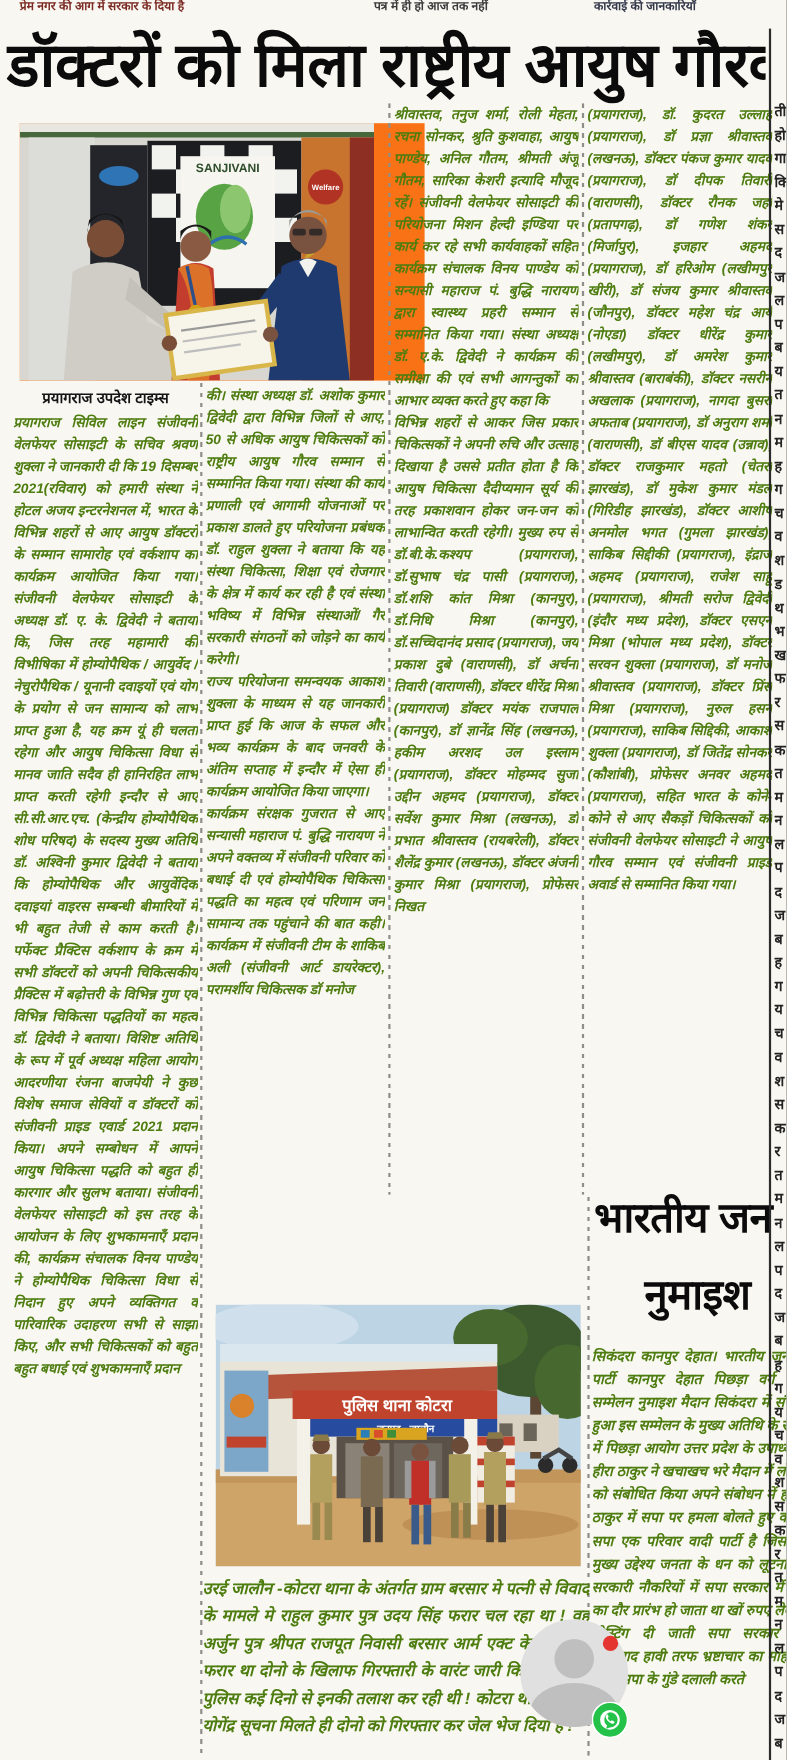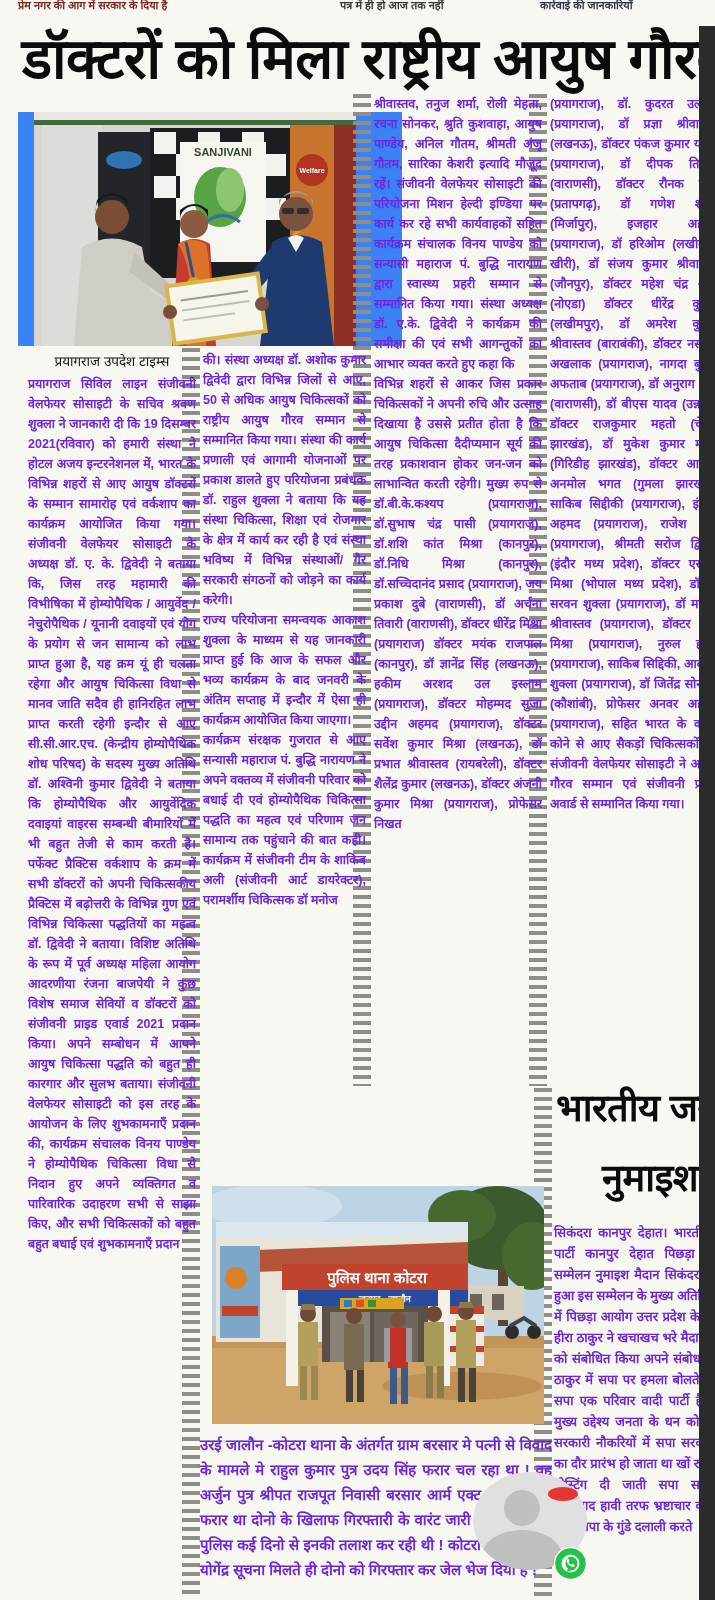--- a/index.html
+++ b/index.html
@@ -1,41 +1,41 @@
 <!DOCTYPE html>
 <html><head>
 <meta charset="utf-8">
 <style>
   html,body{margin:0;padding:0;background:#8a8782;}
   #page{position:relative;width:715px;height:1600px;background:#f9f7f1;overflow:hidden;
         font-family:"Liberation Sans",sans-serif;color:#141414;}
-  .abs{position:absolute;padding-left:16px;}
+  .abs{position:absolute;}
   .colbody{font-size:12.5px;line-height:20px;font-weight:700;text-align:justify;
-           white-space:pre-line;overflow:hidden;color:#6d28d9;}
+           white-space:pre-line;overflow:hidden;color:#4d7c0f;font-style:italic;}
   .headline{font-weight:800;color:#0b0b0b;text-align:center;letter-spacing:-0.5px;}
   .vdot{width:2px;background:repeating-linear-gradient(to bottom,#8f8d88 0 4px,transparent 4px 9px);}
   .topstrip{height:14px;overflow:hidden;font-size:11px;font-weight:700;}
   .topstrip span{position:absolute;top:-3px;white-space:nowrap;}
   .edge{font-size:13px;font-weight:700;line-height:21.5px;white-space:pre-line;overflow:hidden;color:#222;}
   svg text{font-family:"Liberation Sans",sans-serif;}
 </style>
 </head>
 <body>
 
 <div id="page">
 
   <div class="abs topstrip" style="left:0;top:0;width:700px;">
     <span style="left:18px;color:#7a2a22;">प्रेम नगर की आग में सरकार के दिया है</span>
     <span style="left:340px;color:#3a3a3a;">पत्र में ही हो आज तक नहीं</span>
     <span style="left:540px;color:#33384a;">कार्रवाई की जानकारियाँ</span>
   </div>
 
   <div class="abs headline" style="left:6px;top:24px;width:690px;font-size:56px;line-height:70px;white-space:nowrap;overflow:hidden;">डॉक्टरों को मिला राष्ट्रीय आयुष गौरव सम्मान</div>
 
-  <div class="abs" style="left:18px;top:112px;width:368px;height:234px;background:#3b82f6;">
+  <div class="abs" style="left:18px;top:112px;width:368px;height:234px;background:#f97316;">
     <svg width="322" height="234" viewBox="0 0 322 234">
       <rect x="0" y="0" width="322" height="234" fill="#d8d6d1"></rect>
       <rect x="0" y="0" width="322" height="10" fill="#e8e6e0"></rect>
       <rect x="0" y="8" width="322" height="5" fill="#46683c"></rect>
       <rect x="8" y="13" width="60" height="221" fill="#dcdcd8"></rect>
       <rect x="64" y="20" width="52" height="140" fill="#23252a"></rect>
       <ellipse cx="90" cy="48" rx="18" ry="9" fill="#2f74b5"></ellipse>
       <rect x="116" y="16" width="140" height="150" fill="#1b1d20"></rect>
       <rect x="120" y="20" width="22" height="22" fill="#f2f2ef"></rect>
         <rect x="164" y="20" width="22" height="22" fill="#f2f2ef"></rect>
@@ -95,21 +95,21 @@
       <circle cx="136" cy="200" r="7" fill="#7a4e36"></circle>
       <circle cx="228" cy="192" r="7" fill="#7a5340"></circle>
     </svg>
   </div>
 
   <div class="abs vdot" style="left:182px;top:348px;height:1248px;"></div>
   <div class="abs vdot" style="left:353px;top:94px;height:992px;"></div>
   <div class="abs vdot" style="left:529px;top:94px;height:992px;"></div>
   <div class="abs vdot" style="left:534px;top:1088px;height:508px;"></div>
 
-  <div class="abs" style="left:12px;top:352px;width:168px;text-align:center;font-size:13.5px;font-weight:400;">प्रयागराज उपदेश टाइम्स</div>
+  <div class="abs" style="left:12px;top:352px;width:168px;text-align:center;font-size:13.5px;font-weight:700;">प्रयागराज उपदेश टाइम्स</div>
   <div class="abs colbody" style="left:12px;top:374px;width:168px;height:1222px;">प्रयागराज सिविल लाइन संजीवनी वेलफेयर सोसाइटी के सचिव श्रवण शुक्ला ने जानकारी दी कि 19 दिसम्बर 2021(रविवार) को हमारी संस्था ने होटल अजय इन्टरनेशनल में, भारत के विभिन्न शहरों से आए आयुष डॉक्टरों के सम्मान सामारोह एवं वर्कशाप का कार्यक्रम आयोजित किया गया। संजीवनी वेलफेयर सोसाइटी के अध्यक्ष डॉ. ए. के. द्विवेदी ने बताया कि, जिस तरह महामारी की विभीषिका में होम्योपैथिक / आयुर्वेद / नेचुरोपैथिक / यूनानी दवाइयों एवं योग के प्रयोग से जन सामान्य को लाभ प्राप्त हुआ है, यह क्रम यूं ही चलता रहेगा और आयुष चिकित्सा विधा से मानव जाति सदैव ही हानिरहित लाभ प्राप्त करती रहेगी इन्दौर से आए सी.सी.आर.एच. (केन्द्रीय होम्योपैथिक शोध परिषद) के सदस्य मुख्य अतिथि डॉ. अश्विनी कुमार द्विवेदी ने बताया कि होम्योपैथिक और आयुर्वेदिक दवाइयां वाइरस सम्बन्धी बीमारियों में भी बहुत तेजी से काम करती है। पर्फेक्ट प्रैक्टिस वर्कशाप के क्रम में सभी डॉक्टरों को अपनी चिकित्सकीय प्रैक्टिस में बढ़ोत्तरी के विभिन्न गुण एवं विभिन्न चिकित्सा पद्धतियों का महत्व डॉ. द्विवेदी ने बताया। विशिष्ट अतिथि के रूप में पूर्व अध्यक्ष महिला आयोग आदरणीया रंजना बाजपेयी ने कुछ विशेष समाज सेवियों व डॉक्टरों को संजीवनी प्राइड एवार्ड 2021 प्रदान किया। अपने सम्बोधन में आपने आयुष चिकित्सा पद्धति को बहुत ही कारगार और सुलभ बताया। संजीवनी वेलफेयर सोसाइटी को इस तरह के आयोजन के लिए शुभकामनाएँ प्रदान की, कार्यक्रम संचालक विनय पाण्डेय ने होम्योपैथिक चिकित्सा विधा से निदान हुए अपने व्यक्तिगत व पारिवारिक उदाहरण सभी से साझा किए, और सभी चिकित्सकों को बहुत बहुत बधाई एवं शुभकामनाएँ प्रदान</div>
   <div class="abs colbody" style="left:187px;top:350px;width:163px;height:734px;">की। संस्था अध्यक्ष डॉ. अशोक कुमार द्विवेदी द्वारा विभिन्न जिलों से आए, 50 से अधिक आयुष चिकित्सकों को राष्ट्रीय आयुष गौरव सम्मान से सम्मानित किया गया। संस्था की कार्य प्रणाली एवं आगामी योजनाओं पर प्रकाश डालते हुए परियोजना प्रबंधक डॉ. राहुल शुक्ला ने बताया कि यह संस्था चिकित्सा, शिक्षा एवं रोजगार के क्षेत्र में कार्य कर रही है एवं संस्था भविष्य में विभिन्न संस्थाओं/ गैर सरकारी संगठनों को जोड़ने का कार्य करेगी।
 राज्य परियोजना समन्वयक आकाश शुक्ला के माध्यम से यह जानकारी प्राप्त हुई कि आज के सफल और भव्य कार्यक्रम के बाद जनवरी के अंतिम सप्ताह में इन्दौर में ऐसा ही कार्यक्रम आयोजित किया जाएगा।
 कार्यक्रम संरक्षक गुजरात से आए सन्यासी महाराज पं. बुद्धि नारायण ने अपने वक्तव्य में संजीवनी परिवार को बधाई दी एवं होम्योपैथिक चिकित्सा पद्धति का महत्व एवं परिणाम जन सामान्य तक पहुंचाने की बात कही। कार्यक्रम में संजीवनी टीम के शाकिब अली (संजीवनी आर्ट डायरेक्टर), परामर्शीय चिकित्सक डॉ मनोज</div>
   <div class="abs colbody" style="left:358px;top:94px;width:168px;height:990px;">श्रीवास्तव, तनुज शर्मा, रोली मेहता, रचना सोनकर, श्रुति कुशवाहा, आयुष पाण्डेय, अनिल गौतम, श्रीमती अंजू गौतम, सारिका केशरी इत्यादि मौजूद रहें। संजीवनी वेलफेयर सोसाइटी की परियोजना मिशन हेल्दी इण्डिया पर कार्य कर रहे सभी कार्यवाहकों सहित कार्यक्रम संचालक विनय पाण्डेय को सन्यासी महाराज पं. बुद्धि नारायण द्वारा स्वास्थ्य प्रहरी सम्मान से सम्मानित किया गया। संस्था अध्यक्ष डॉ. ए.के. द्विवेदी ने कार्यक्रम की समीक्षा की एवं सभी आगन्तुकों का आभार व्यक्त करते हुए कहा कि
 विभिन्न शहरों से आकर जिस प्रकार चिकित्सकों ने अपनी रुचि और उत्साह दिखाया है उससे प्रतीत होता है कि आयुष चिकित्सा दैदीप्यमान सूर्य की तरह प्रकाशवान होकर जन-जन को लाभान्वित करती रहेगी। मुख्य रुप से डॉ.बी.के.कश्यप (प्रयागराज), डॉ.सुभाष चंद्र पासी (प्रयागराज), डॉ.शशि कांत मिश्रा (कानपुर), डॉ.निधि मिश्रा (कानपुर), डॉ.सच्चिदानंद प्रसाद (प्रयागराज), जय प्रकाश दुबे (वाराणसी), डॉ अर्चना तिवारी (वाराणसी), डॉक्टर धीरेंद्र मिश्रा (प्रयागराज) डॉक्टर मयंक राजपाल (कानपुर), डॉ ज्ञानेंद्र सिंह (लखनऊ), हकीम अरशद उल इस्लाम (प्रयागराज), डॉक्टर मोहम्मद सुजा उद्दीन अहमद (प्रयागराज), डॉक्टर सर्वेश कुमार मिश्रा (लखनऊ), डॉ प्रभात श्रीवास्तव (रायबरेली), डॉक्टर शैलेंद्र कुमार (लखनऊ), डॉक्टर अंजनी कुमार मिश्रा (प्रयागराज), प्रोफेसर निखत</div>
   <div class="abs colbody" style="left:534px;top:94px;width:168px;height:990px;">(प्रयागराज), डॉ. कुदरत उल्लाह (प्रयागराज), डॉ प्रज्ञा श्रीवास्तव (लखनऊ), डॉक्टर पंकज कुमार यादव (प्रयागराज), डॉ दीपक तिवारी (वाराणसी), डॉक्टर रौनक जहां (प्रतापगढ़), डॉ गणेश शंकर (मिर्जापुर), इजहार अहमद (प्रयागराज), डॉ हरिओम (लखीमपुर खीरी), डॉ संजय कुमार श्रीवास्तव (जौनपुर), डॉक्टर महेश चंद्र आर्य (नोएडा) डॉक्टर धीरेंद्र कुमार (लखीमपुर), डॉ अमरेश कुमार श्रीवास्तव (बाराबंकी), डॉक्टर नसरीन अखलाक (प्रयागराज), नागदा बुसरा अफताब (प्रयागराज), डॉ अनुराग शर्मा (वाराणसी), डॉ बीएस यादव (उन्नाव), डॉक्टर राजकुमार महतो (चेतरा झारखंड), डॉ मुकेश कुमार मंडल (गिरिडीह झारखंड), डॉक्टर आशीष अनमोल भगत (गुमला झारखंड), साकिब सिद्दीकी (प्रयागराज), इंद्राज अहमद (प्रयागराज), राजेश साहू (प्रयागराज), श्रीमती सरोज द्विवेदी (इंदौर मध्य प्रदेश), डॉक्टर एसएन मिश्रा (भोपाल मध्य प्रदेश), डॉक्टर सरवन शुक्ला (प्रयागराज), डॉ मनोज श्रीवास्तव (प्रयागराज), डॉक्टर प्रिंस मिश्रा (प्रयागराज), नुरुल हसन (प्रयागराज), साकिब सिद्दिकी, आकाश शुक्ला (प्रयागराज), डॉ जितेंद्र सोनकर (कौशांबी), प्रोफेसर अनवर अहमद (प्रयागराज), सहित भारत के कोने-कोने से आए सैकड़ों चिकित्सकों को संजीवनी वेलफेयर सोसाइटी ने आयुष गौरव सम्मान एवं संजीवनी प्राइड अवार्ड से सम्मानित किया गया।</div>
 
   <div class="abs headline" style="left:184px;top:1086px;width:348px;font-size:30px;line-height:44px;">
   </div>

